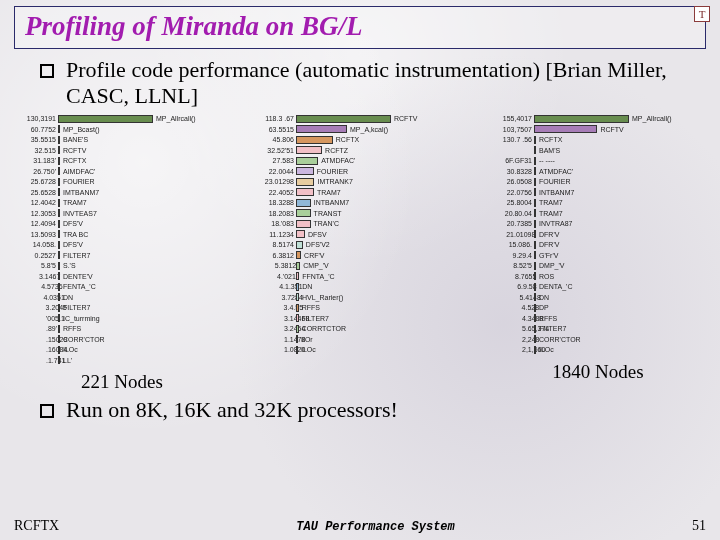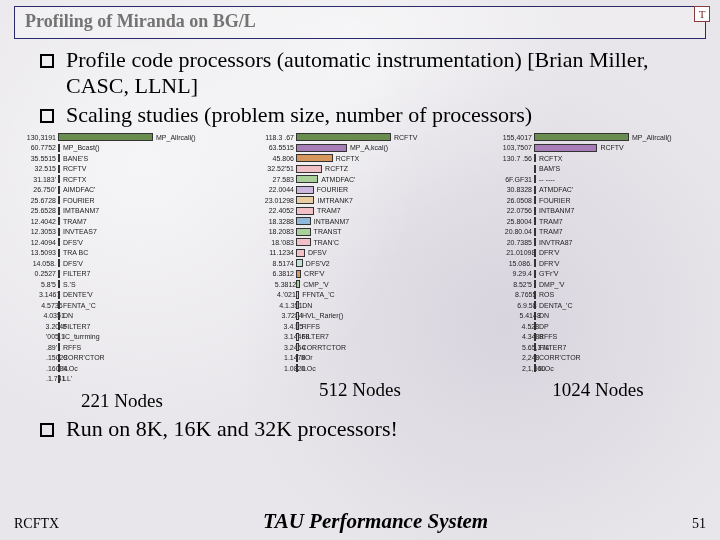--- a/index.html
+++ b/index.html
@@ -14,23 +14,24 @@
     position: relative;
     color: #000;
   }
   .title-box {
     margin: 6px 14px 8px 14px;
     border: 1px solid #2a2a6a;
     padding: 4px 10px 6px 10px;
     background: rgba(255,255,255,0.25);
   }
   .title-text {
-    font-size: 18px;
+    font-size: 27px;
+    font-style: italic;
     font-weight: bold;
-    color: #737373;
+    color: #a21caf;
   }
   .logo {
     position: absolute;
     top: 6px; right: 10px;
     width: 16px; height: 16px;
     border: 1px solid #8a3b3b;
     background: #fff;
     display: flex; align-items: center; justify-content: center;
     font-size: 11px; font-family: Georgia, serif; color: #7a2a2a;
   }
@@ -94,42 +95,39 @@
     position: absolute;
     bottom: 6px; left: 0; right: 0;
     display: flex;
     justify-content: space-between;
     align-items: baseline;
     padding: 0 14px;
     font-size: 14px;
   }
   .footer-center {
     font-style: italic; font-weight: bold;
-    font-size: 21px;
+    font-size: 12px;
+    font-family: Liberation Mono, monospace;
   }
 </style>
 </head>
 <body>
 
 <div class="logo">
   <span>T</span>
 </div>
 
 <div class="title-box">
   <div class="title-text">Profiling of Miranda on BG/L</div>
 </div>
 
 <div class="bullets">
   <div class="bullet-row">
     <span class="bullet-mark"></span>
-    <span>Profile code processors (automatic instrumentation) [Brian Miller, CASC, LLNL]</span>
-  </div>
-  <div class="bullet-row">
-    <span class="bullet-mark"></span>
-    <span>Scaling studies (problem size, number of processors)</span>
+    <span>Profile code performance (automatic instrumentation) [Brian Miller, CASC, LLNL]</span>
   </div>
 </div>
 
 <div class="charts">
   <div class="chart-col">
     <div id="chart0">
         <div class="bar-row">
           <div class="bar-val" style="width: 52px; padding-left: 0px;">130,3191</div>
           <div class="bar-rect" style="width: 95px; background: rgb(104, 141, 79);"></div>
           <div class="bar-lbl">MP_Allrcall()</div>
@@ -363,21 +361,20 @@
           <div class="bar-val" style="width: 52px; padding-left: 40px;">1.1478</div>
           <div class="bar-rect" style="width: 2px; background: rgb(153, 153, 153);"></div>
           <div class="bar-lbl">IIOr</div>
         </div>
         <div class="bar-row">
           <div class="bar-val" style="width: 52px; padding-left: 40px;">1.0820</div>
           <div class="bar-rect" style="width: 2px; background: rgb(119, 119, 119);"></div>
           <div class="bar-lbl">ILOc</div>
         </div>
       </div>
-    <div class="chart-caption">512 Nodes</div>
   </div>
   <div class="chart-col">
     <div id="chart2">
         <div class="bar-row">
           <div class="bar-val" style="width: 52px; padding-left: 0px;">155,4017</div>
           <div class="bar-rect" style="width: 95px; background: rgb(104, 141, 79);"></div>
           <div class="bar-lbl">MP_Allrcall()</div>
         </div>
         <div class="bar-row">
           <div class="bar-val" style="width: 52px; padding-left: 2.2px;">103,7507</div>
@@ -483,21 +480,21 @@
           <div class="bar-val" style="width: 52px; padding-left: 40px;">2,248</div>
           <div class="bar-rect" style="width: 2px; background: rgb(153, 153, 153);"></div>
           <div class="bar-lbl">CORR'CTOR</div>
         </div>
         <div class="bar-row">
           <div class="bar-val" style="width: 52px; padding-left: 40px;">2,1,560</div>
           <div class="bar-rect" style="width: 2px; background: rgb(119, 119, 119);"></div>
           <div class="bar-lbl">ILOc</div>
         </div>
       </div>
-    <div class="chart-caption">1024 Nodes</div>
+    <div class="chart-caption">1840 Nodes</div>
   </div>
 </div>
 
 <div class="bullets" style="margin-top:4px">
   <div class="bullet-row">
     <span class="bullet-mark"></span>
     <span>Run on 8K, 16K and 32K processors!</span>
   </div>
 </div>
 

